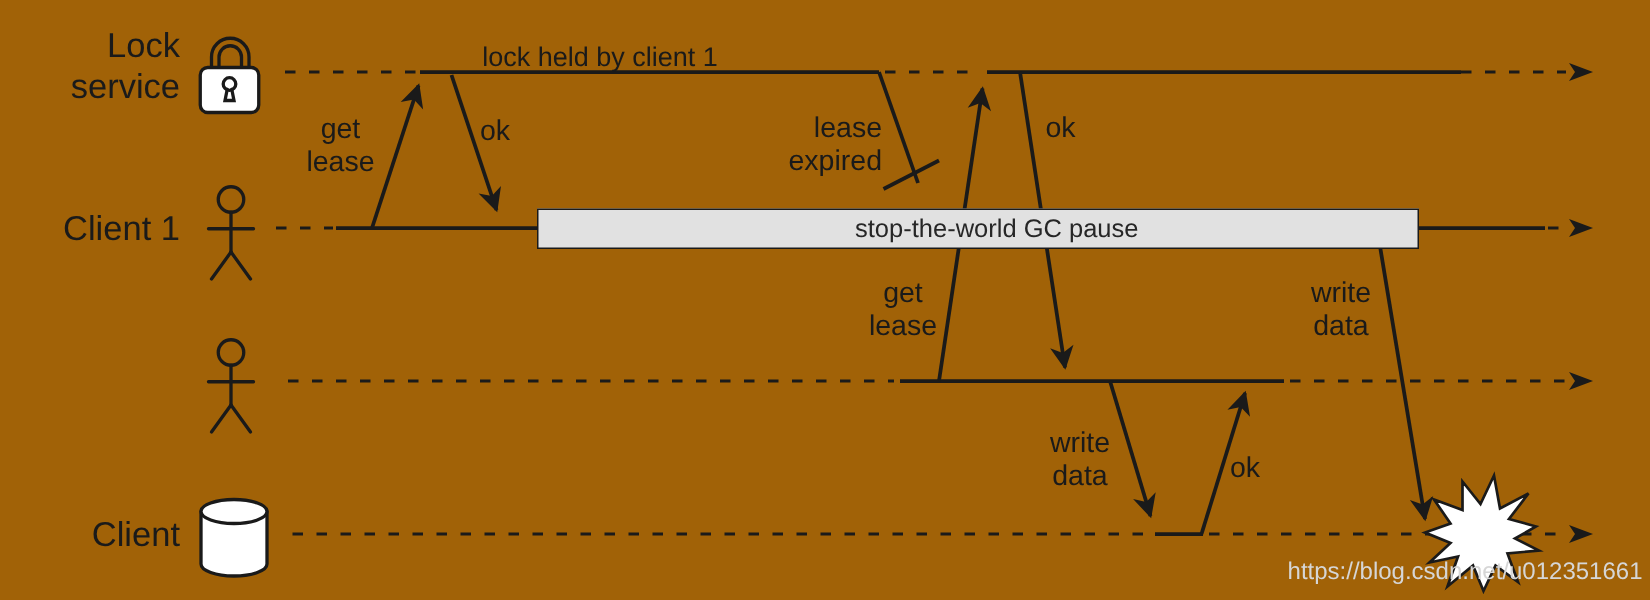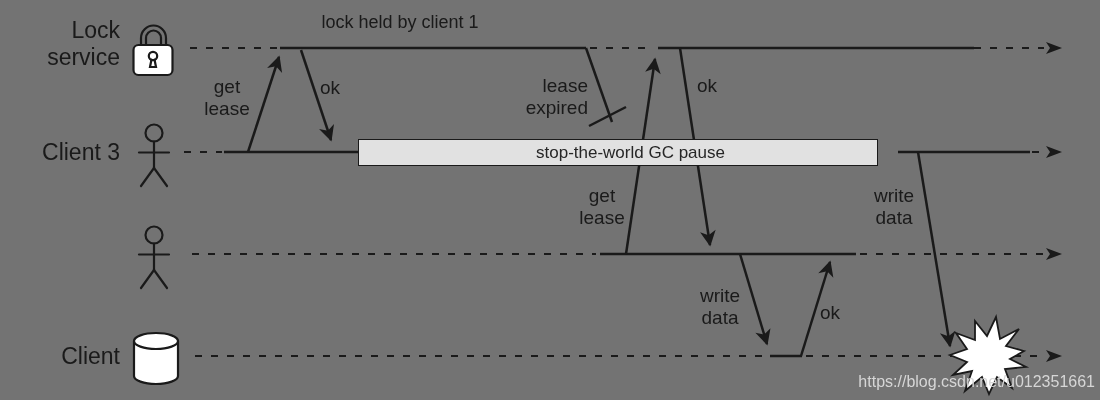--- a/index.html
+++ b/index.html
@@ -1,29 +1,29 @@
 <!DOCTYPE html>
 <html style="--line: #1a1a1a; --gc-box-fill: #e1e1e1; --gc-box-border: #1a1a1a; --watermark: #d6d6d6;"><head>
 <meta charset="utf-8">
 <style>
   html,body{margin:0;padding:0;background:#fff;}
-  #stage{position:relative;width:1100px;height:400px;background:#737373;overflow:hidden;
+  #stage{position:relative;width:1100px;height:400px;background:#a16207;overflow:hidden;
          font-family:"Liberation Sans","DejaVu Sans",sans-serif;color:var(--line,#1a1a1a);}
   #canvas{position:absolute;left:0;top:0;color:var(--line,#1a1a1a);}
   .ln{stroke:var(--line,#1a1a1a);stroke-width:2.5;fill:none;}
   .dash{stroke:var(--line,#1a1a1a);stroke-width:2;fill:none;stroke-dasharray:7 9;}
   .arrowhead{fill:var(--line,#1a1a1a);stroke:none;}
   .icon{stroke:var(--line,#1a1a1a);stroke-width:2.2;fill:none;stroke-linecap:round;}
   .iconfill{fill:#fff;}
   .lbl{position:absolute;color:var(--line,#1a1a1a);}
   .lane-label{font-size:23px;line-height:27px;text-align:right;width:110px;left:10px;}
-  .hdr{font-size:18px;text-align:center;}
+  .hdr{font-size:18px;text-align:center;margin-top:16px;}
   .msg{font-size:19px;line-height:22px;text-align:center;}
   .pre{white-space:pre-line;}
-  #gc-box{position:absolute;left:358px;top:139px;width:520px;height:27px;
+  #gc-box{position:absolute;left:358px;top:139px;width:588px;height:27px;
           background:var(--gc-box-fill,#e1e1e1);border:1.5px solid var(--gc-box-border,#1a1a1a);
           box-sizing:border-box;display:flex;align-items:center;justify-content:center;
           font-size:17px;color:#262626;padding-left:25px;}
   #time-label{font-size:22px;text-align:right;width:80px;}
   #watermark{position:absolute;left:850px;top:373px;width:245px;text-align:right;
              font-size:16px;color:var(--watermark,#d6d6d6);}
 </style>
 </head>
 <body>
 
@@ -103,21 +103,21 @@
       <path class="icon" d="M154,270 L167,288"></path>
     </g>
     <g>
       <path class="icon iconfill" d="M134,341 v35 a22,8 0 0 0 44,0 v-35" stroke-width="2"></path>
       <ellipse class="icon iconfill" cx="156" cy="341" rx="22" ry="8" stroke-width="2"></ellipse>
     </g>
   </svg>
 
   <div class="lbl lane-label pre" style="top:17px">Lock
 service</div>
-  <div class="lbl lane-label" style="top:139px">Client 3</div>
+  <div class="lbl lane-label" style="top:139px">Client 1</div>
   <div class="lbl lane-label" style="top:343px">Client</div>
 
   <div class="lbl hdr" style="left:290px;top:12px;width:220px">lock held by client 1</div>
 
   <div class="lbl msg pre" style="left:198px;top:76px;width:58px">get
 lease</div>
   <div class="lbl msg" style="left:315px;top:77px;width:30px">ok</div>
   <div class="lbl msg pre" style="left:508px;top:75px;width:80px;text-align:right">lease
 expired</div>
   <div class="lbl msg pre" style="left:577px;top:185px;width:50px">get

